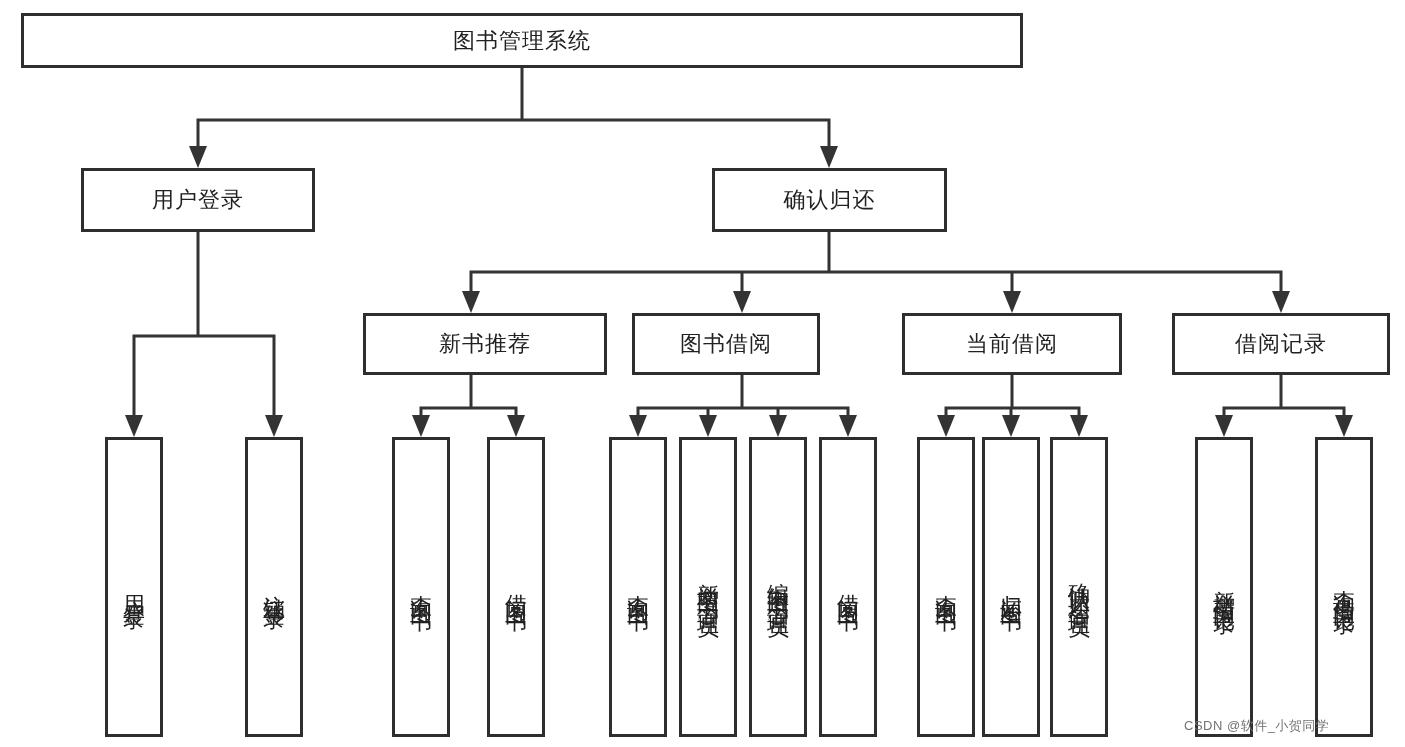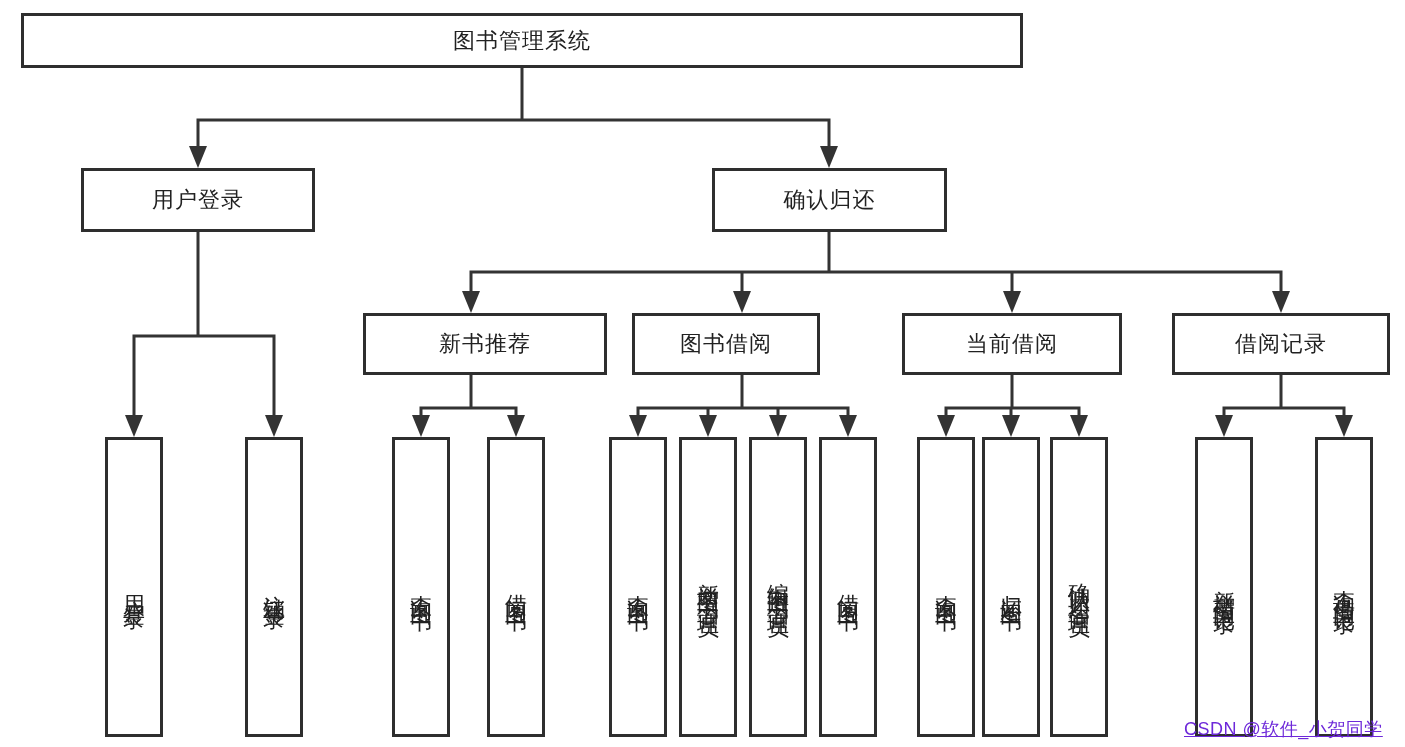--- a/index.html
+++ b/index.html
@@ -32,25 +32,24 @@
     font-size:22px;
     letter-spacing:5px;
     line-height:1;
   }
   .lvl2{top:168px;height:64px;}
   .lvl3{top:313px;height:62px;}
   #watermark{
     position:absolute;
     left:1184px;top:717px;
     z-index:2;
-    font-size:18px;
-    color:#6d28d9;
+    font-size:13px;
+    color:#737373;
     white-space:nowrap;
     letter-spacing:0.5px;
-    text-decoration:underline;
   }
 </style>
 </head>
 <body>
 
 <div id="stage">
 
   <svg id="connectors" width="1405" height="747" viewBox="0 0 1405 747" xmlns="http://www.w3.org/2000/svg">
     <g stroke="#333333" stroke-width="3" fill="none" stroke-linecap="square">
 

